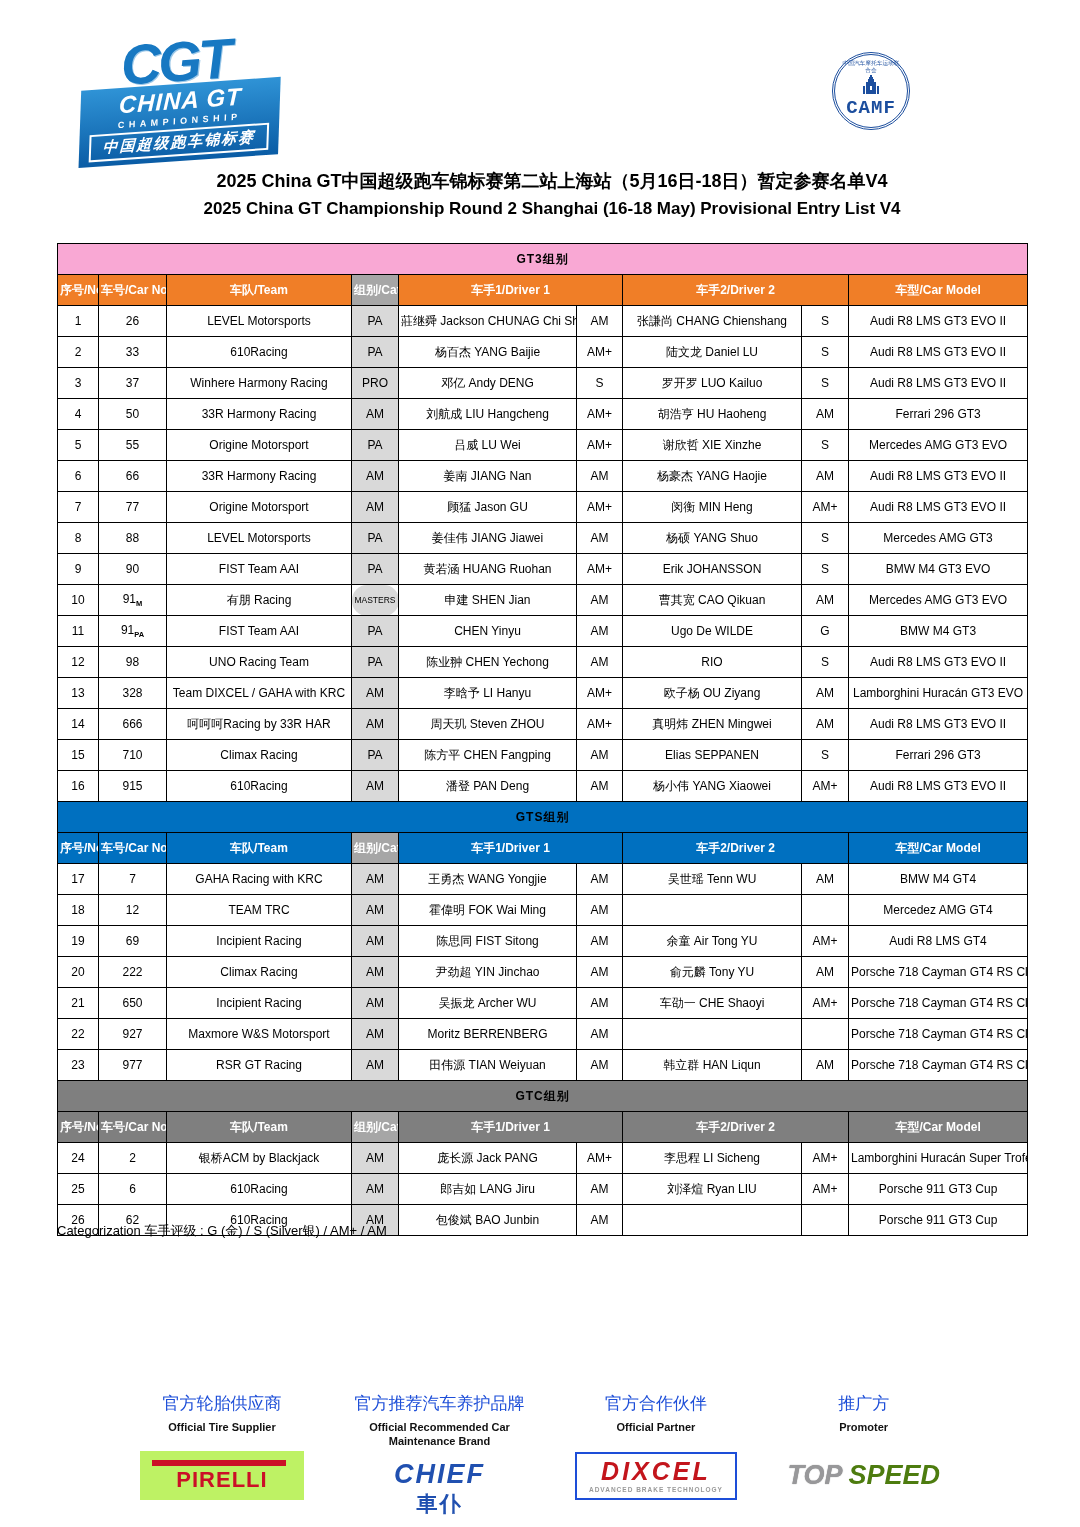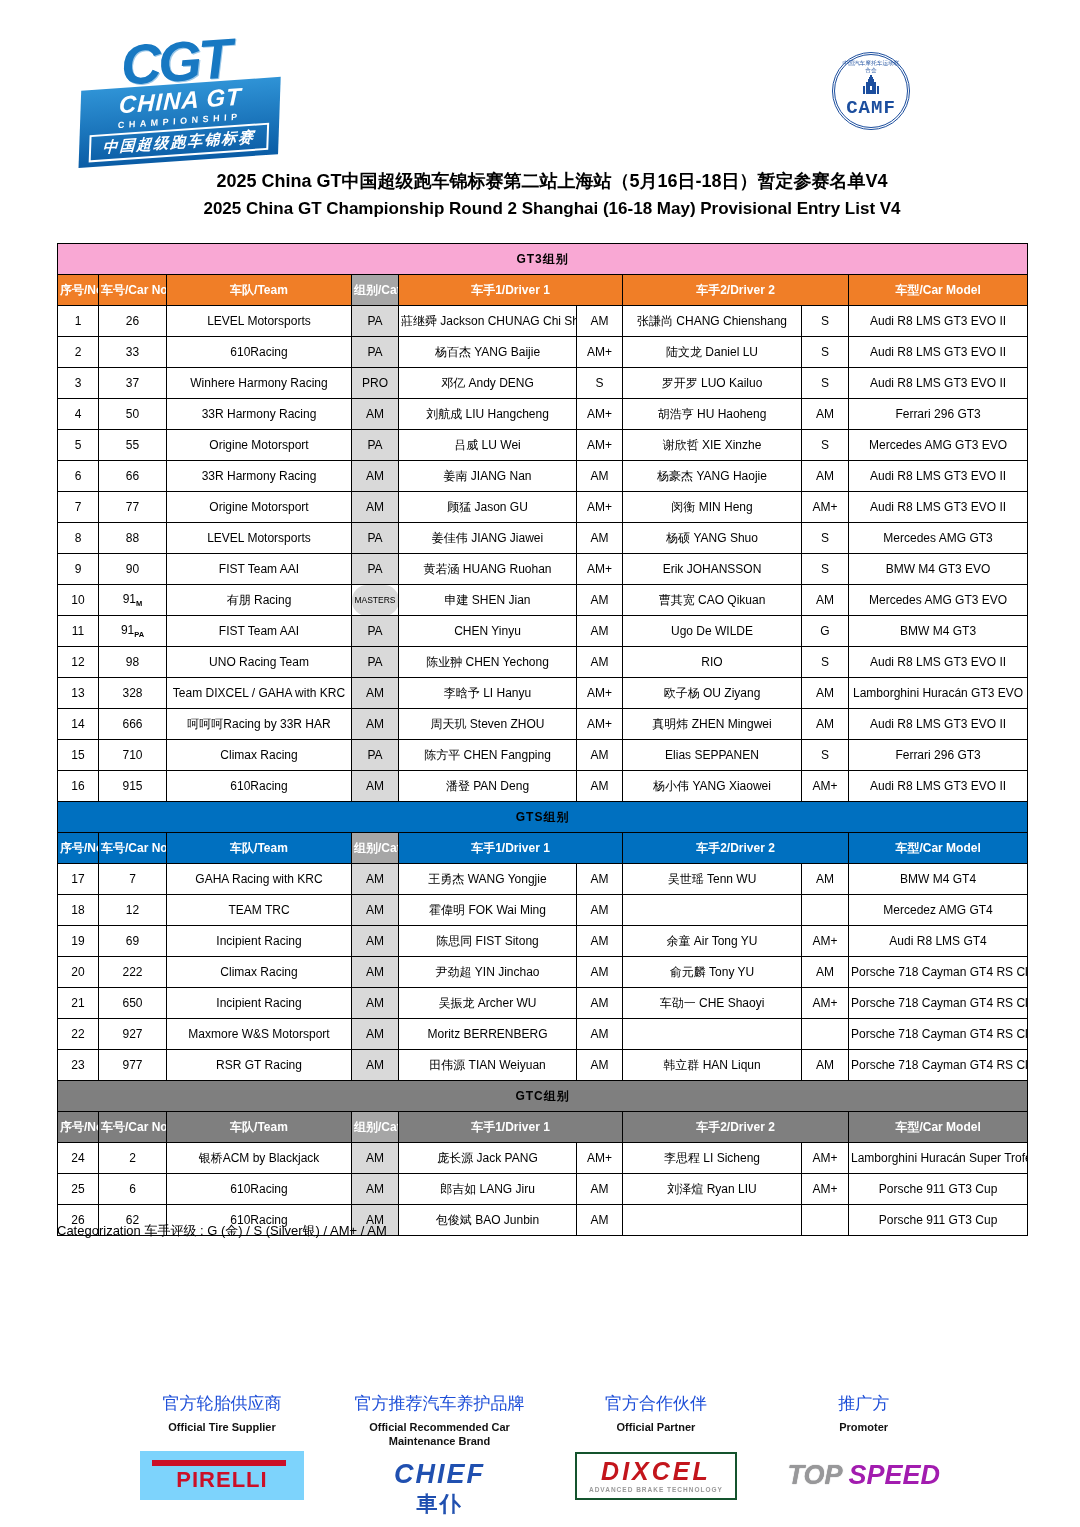--- a/index.html
+++ b/index.html
@@ -38,34 +38,34 @@
   .footnote{position:absolute;left:57px;top:1222px;font-size:13px;color:#000;}
 
   
   .sponsors{position:absolute;left:140px;top:1392px;width:800px;display:flex;justify-content:space-between;align-items:flex-start;}
   .sp-block{text-align:center;min-width:150px;}
   .sp-zh{font-size:17px;font-weight:normal;color:#1d4ed8;white-space:nowrap;}
   .sp-en{font-size:11px;font-weight:bold;color:#111;margin-top:6px;line-height:1.25;}
   .sp-logo{margin-top:10px;height:62px;display:flex;align-items:center;justify-content:center;}
   .w-mid{max-width:170px;margin-left:auto;margin-right:auto;}
 
-  .pirelli{background:#7dd3fc;padding:9px 12px;width:140px;}
+  .pirelli{background:#bef264;padding:9px 12px;width:140px;}
   .pirelli .p-bar{height:6px;background:#CB0F27;margin-bottom:3px;width:96%;}
   .pirelli .p-word{color:#CB0F27;font-weight:900;font-size:22px;letter-spacing:1px;line-height:1;}
 
   .chief .chief-word{color:#2050B0;font-size:27px;font-weight:900;font-style:italic;letter-spacing:2px;line-height:1;}
   .chief .chief-zh{color:#2050B0;font-size:21px;font-weight:900;margin-top:2px;letter-spacing:2px;}
 
-  .dixcel{border:2px solid #14532d;padding:5px 12px;background:#fff;}
+  .dixcel{border:2px solid #1d4ed8;padding:5px 12px;background:#fff;}
   .dix-word{color:#C3151C;font-weight:900;font-style:italic;font-size:25px;letter-spacing:3px;line-height:1;}
   .dix-sub{font-size:6.5px;color:#999;letter-spacing:1px;font-weight:bold;margin-top:2px;}
 
   .topspeed{font-size:27px;font-weight:900;font-style:italic;letter-spacing:0;white-space:nowrap;}
   .topspeed .ts-top{color:#98989A;text-shadow:0 0 1px #777;}
-  .topspeed .ts-speed{color:#a21caf;margin-left:6px;}
+  .topspeed .ts-speed{color:#4d7c0f;margin-left:6px;}
 </style>
 </head>
 <body>
 
 <div class="page">
 
   <div class="cgt-logo">
     <div class="cgt-word">CGT</div>
     <div class="cgt-panel">
       <div class="cgt-china">CHINA GT</div>

